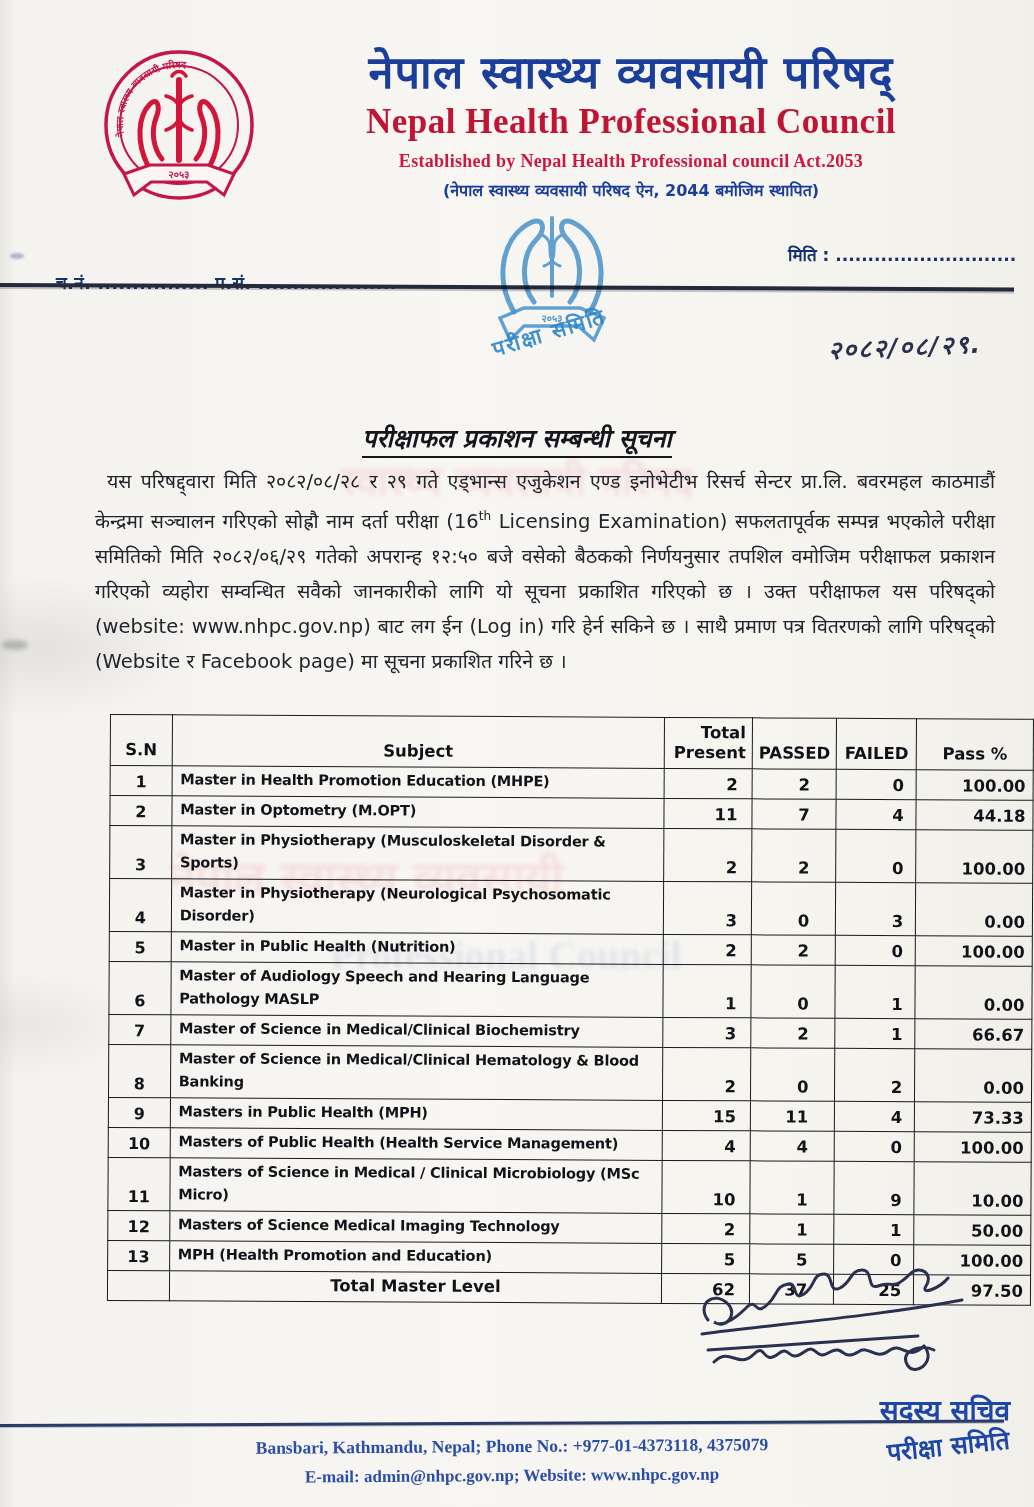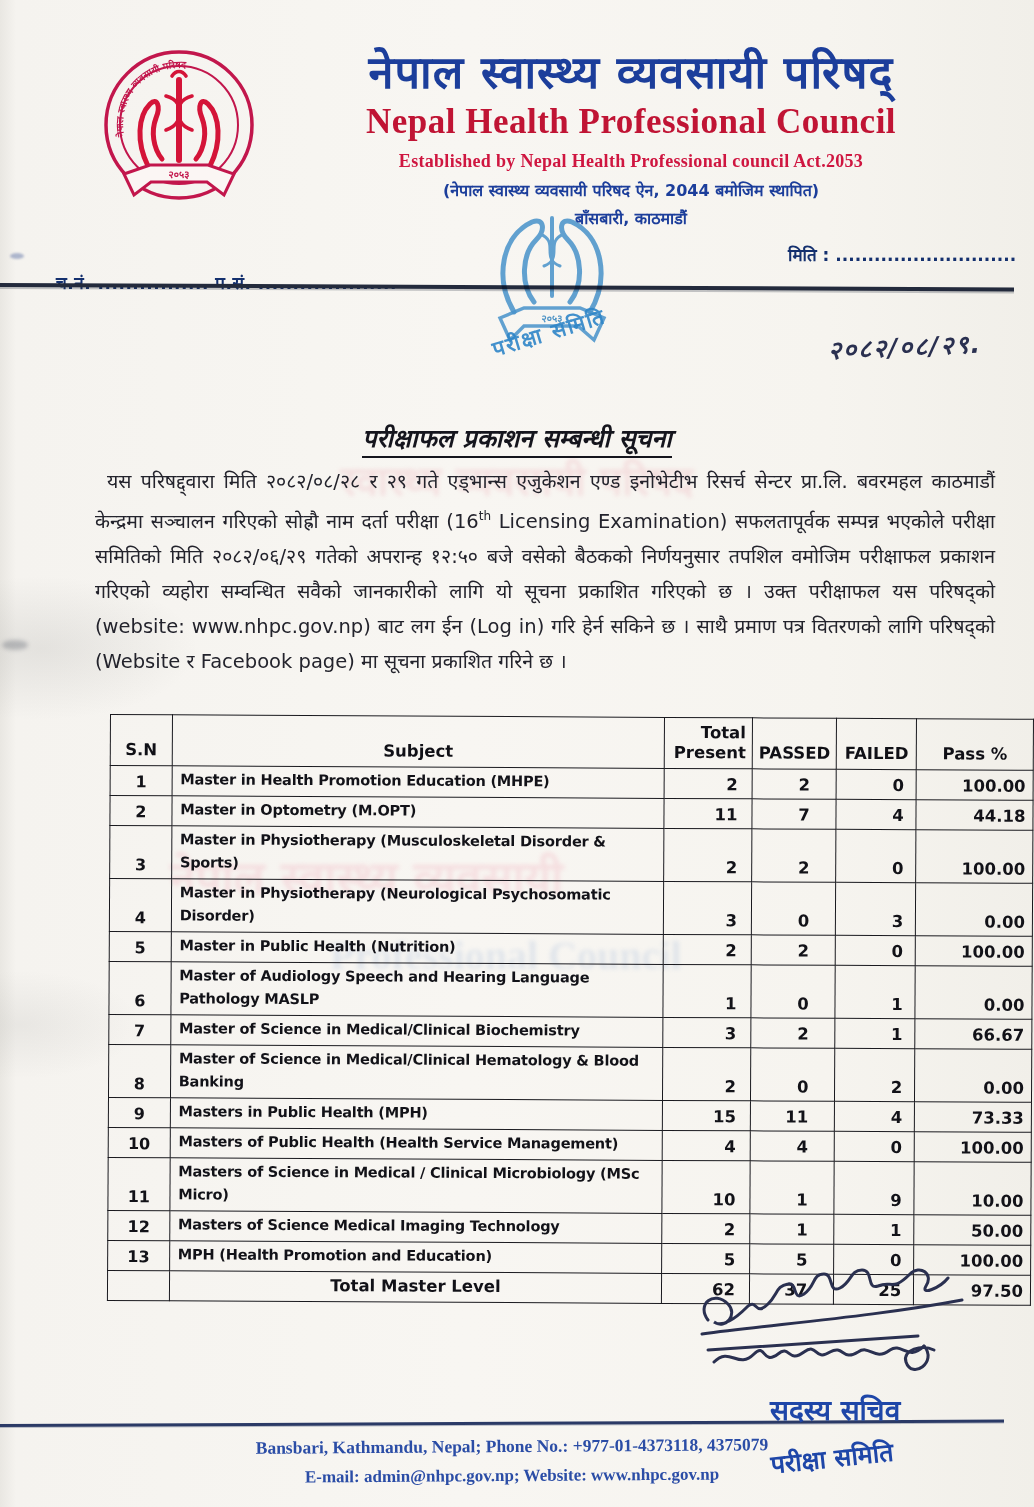--- a/index.html
+++ b/index.html
@@ -50,21 +50,21 @@
   .c-sub{font-size:14.5px;font-weight:bold;letter-spacing:-.2px;line-height:23px;vertical-align:top;padding:2px 6px 4px 8px;}
   .c-num{font-size:16.5px;font-weight:bold;vertical-align:bottom;text-align:right;padding:2px 6px 4px;}
   .c-tp{padding-right:14px;}
   .c-pa{padding-right:26px;}
   .c-fa{padding-right:12px;}
   .c-pc{padding-right:7px;padding-left:45px;}
   .total-row td{font-weight:bold;}
   .total-label{font-size:16.5px;font-weight:bold;text-align:center;padding:4px 6px 6px;}
   
   .sig{position:absolute;left:678px;top:1258px;width:320px;height:140px;z-index:3;}
-  .sig-block{position:absolute;left:770px;top:1390px;width:240px;text-align:left;z-index:3;}
+  .sig-block{position:absolute;left:770px;top:1390px;width:240px;text-align:right;z-index:3;}
   .sig-post{font-size:28px;font-weight:bold;color:#1e46a8;}
   .sig-committee{font-size:25px;font-weight:bold;color:#1e46a8;transform:rotate(-6deg);margin-top:6px;}
   .footer-rule{position:absolute;left:0;top:1424px;width:1004px;height:3px;background:#2b3a66;transform:rotate(-.25deg);transform-origin:left top;box-shadow:0 1px 0 rgba(43,58,102,.3);}
   .footer{position:absolute;left:167px;top:1436px;width:690px;text-align:center;z-index:2;
           font-family:"Liberation Serif",serif;font-weight:bold;color:#2b4da6;}
   .footer .f1{font-size:17.5px;transform:rotate(-.4deg);}
   .footer .f2{font-size:17px;margin-top:9px;transform:rotate(-.4deg);}
   .edge-smudge{position:absolute;left:2px;top:640px;width:26px;height:10px;border-radius:50%;background:rgba(90,95,105,.35);filter:blur(2px);}
   .edge-smudge2{position:absolute;left:10px;top:253px;width:14px;height:6px;border-radius:50%;background:rgba(40,70,140,.35);filter:blur(1px);}
 </style>
@@ -100,21 +100,20 @@
     </g>
     <path d="M 38 128 L 64 119 L 122 119 L 148 128 L 138 149 L 121 136 L 65 136 L 48 149 Z" fill="#fbf6f4" stroke="#c2164c" stroke-width="3"></path>
     <text x="93" y="132" text-anchor="middle" font-size="10" font-weight="bold" fill="#c2164c">२०५३</text>
   </svg>
 
   <div class="header-text">
     <div class="title-np">नेपाल स्वास्थ्य व्यवसायी परिषद्</div>
     <div class="title-en">Nepal Health Professional Council</div>
     <div class="est-en">Established by Nepal Health Professional council Act.2053</div>
     <div class="est-np">(नेपाल स्वास्थ्य व्यवसायी परिषद ऐन, 2044 बमोजिम स्थापित)</div>
-    <div class="addr-np">बाँसबारी, काठमाडौं</div>
   </div>
 
   <div class="ref-line">च.नं. ................   प.सं. ....................</div>
   <div class="date-line">मिति : ............................</div>
   <div class="top-rule"></div>
 
   <svg class="stamp" viewBox="0 0 200 160">
     <g fill="none" stroke="#3a8fd2" stroke-width="5" stroke-linecap="round" opacity=".85">
       <path d="M 62 112 C 42 78, 50 36, 80 22 C 92 17, 94 30, 84 40 C 70 54, 68 84, 82 102"></path>
       <path d="M 138 112 C 158 78, 150 36, 120 22 C 108 17, 106 30, 116 40 C 130 54, 132 84, 118 102"></path>

